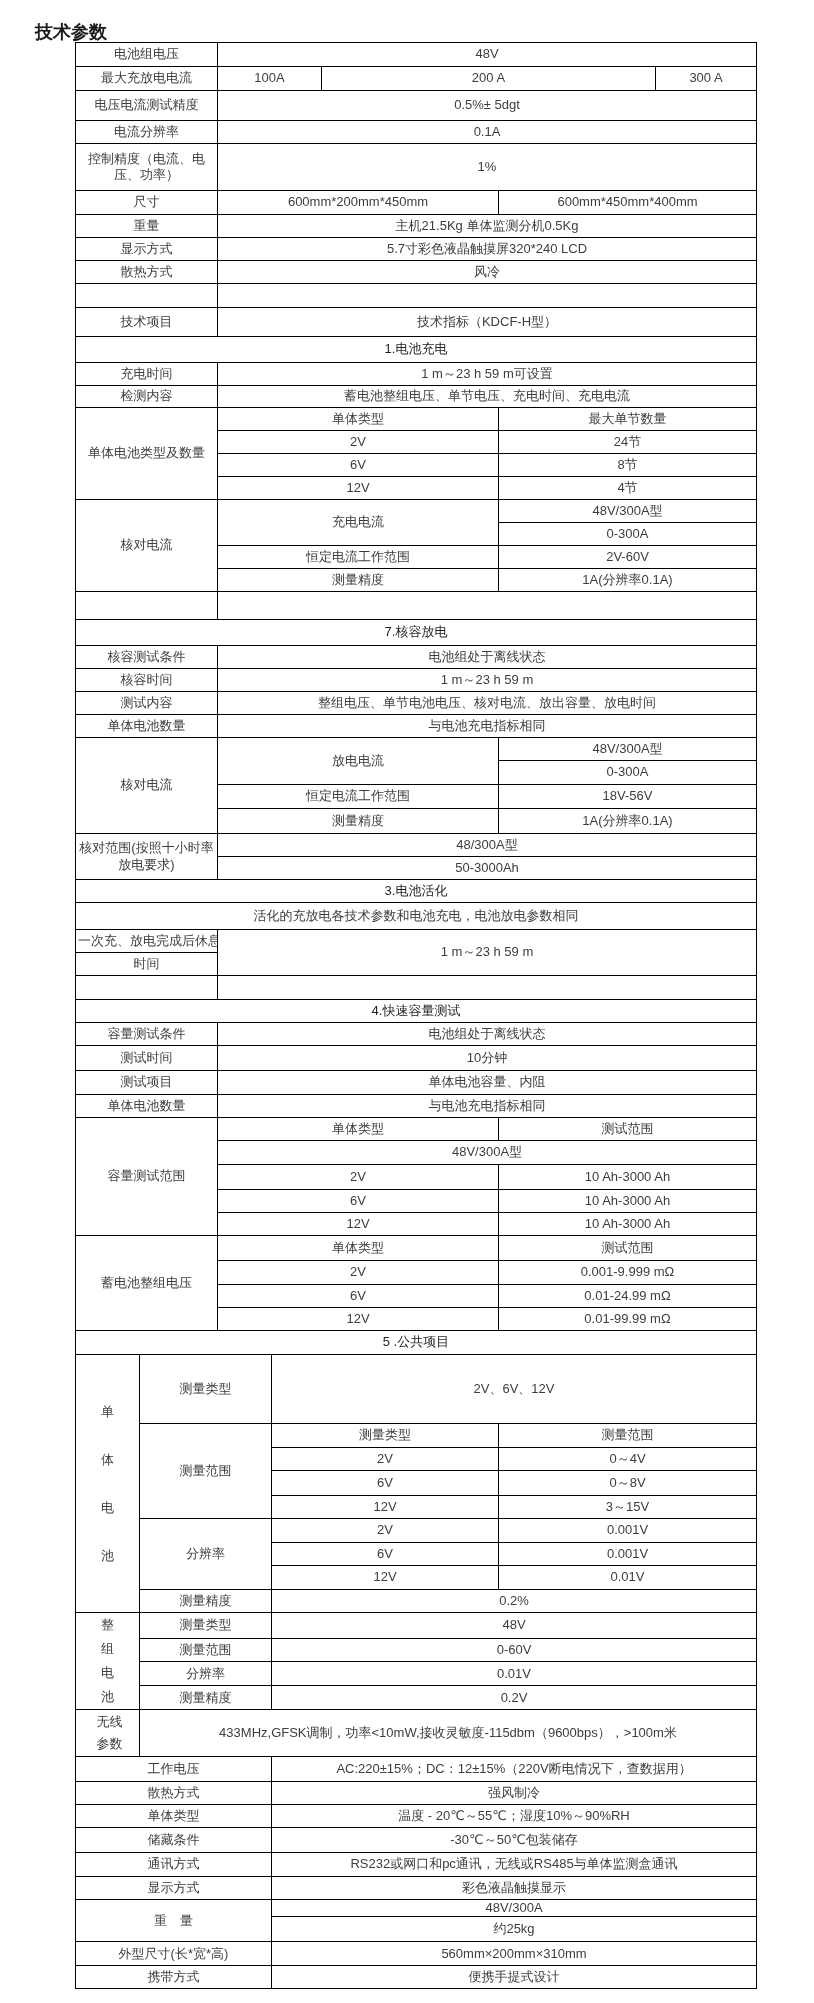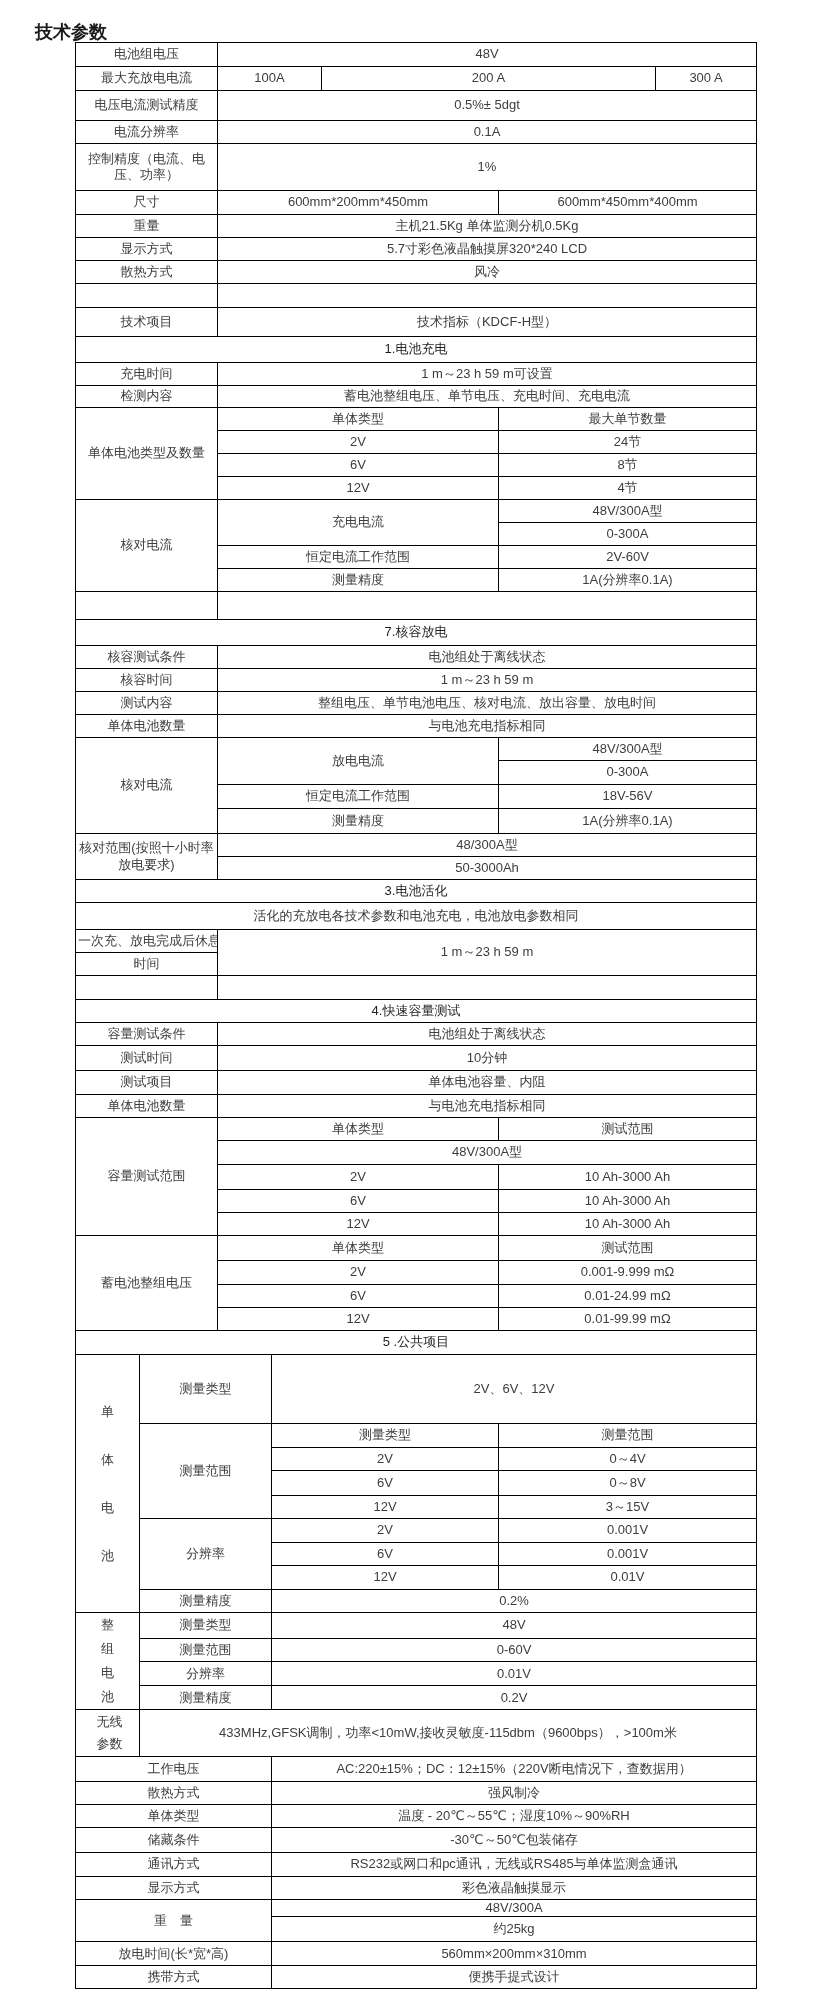--- a/index.html
+++ b/index.html
@@ -332,21 +332,21 @@
       <td colspan="4">彩色液晶触摸显示</td>
     </tr>
     <tr style="height:17px">
       <td colspan="3" rowspan="2">重　量</td>
       <td colspan="4">48V/300A</td>
     </tr>
     <tr style="height:25px">
       <td colspan="4">约25kg</td>
     </tr>
     <tr style="height:24px">
-      <td colspan="3">放电时间(长*宽*高)</td>
+      <td colspan="3">外型尺寸(长*宽*高)</td>
       <td colspan="4">560mm×200mm×310mm</td>
     </tr>
     <tr style="height:23px">
       <td colspan="3">携带方式</td>
       <td colspan="4">便携手提式设计</td>
     </tr>
   </tbody>
 </table>
 
 </body></html>

